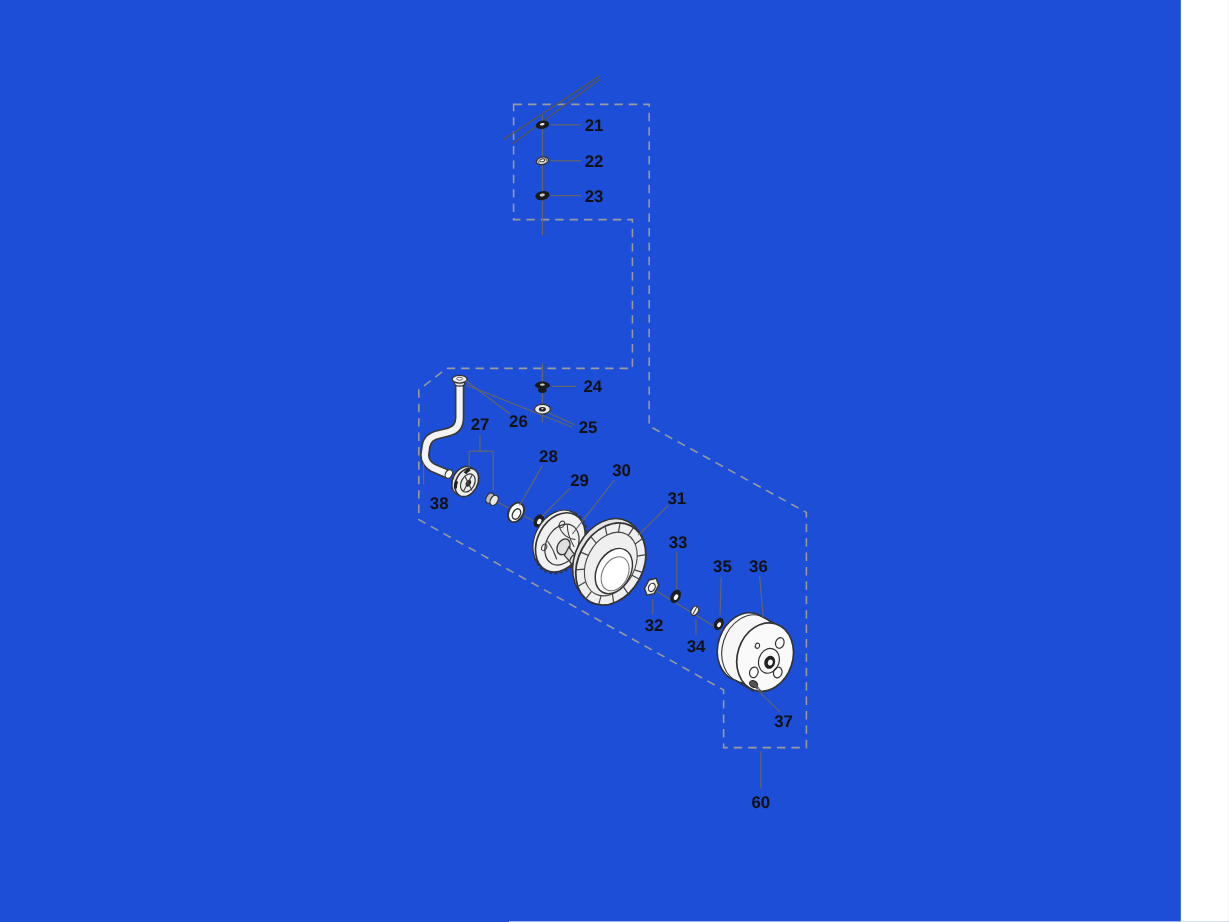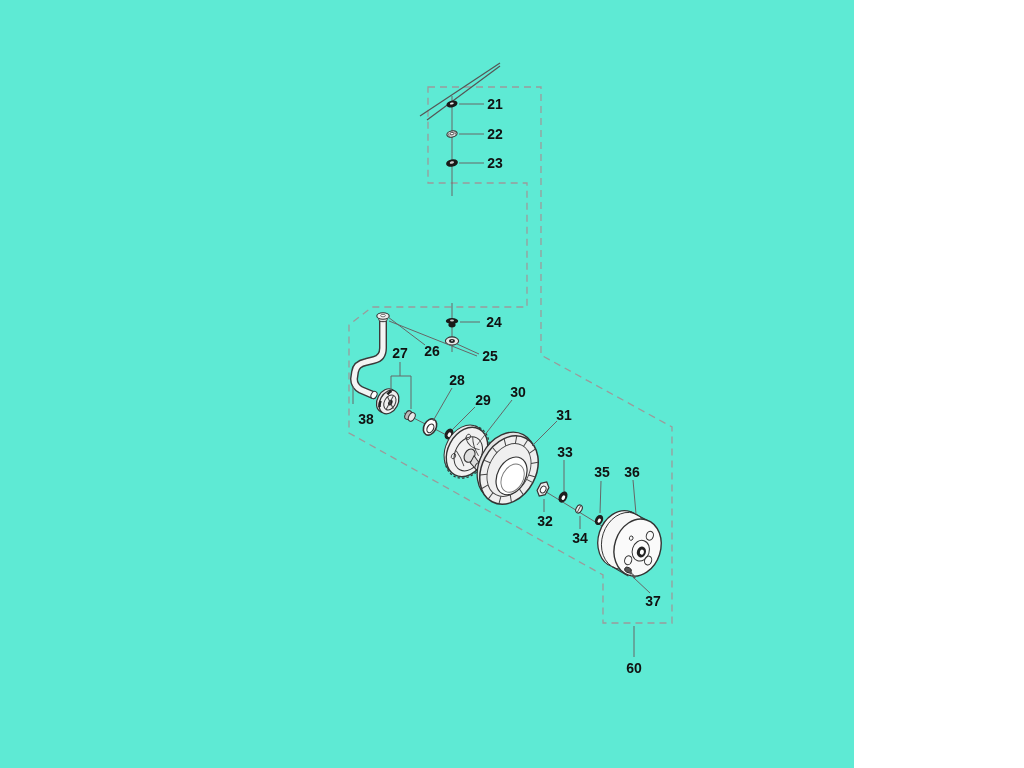--- a/index.html
+++ b/index.html
@@ -1,16 +1,16 @@
 <!DOCTYPE html>
 <html><head>
 <meta charset="utf-8">
 <style>
   html,body{margin:0;padding:0;background:#ffffff;}
-  .stage{position:relative;width:854px;height:768px;background:#5eead4;overflow:hidden;
+  .stage{position:relative;width:984px;height:768px;background:#1d4ed8;overflow:hidden;
          font-family:"Liberation Sans", sans-serif;}
   svg{position:absolute;left:0;top:0;}
   .lbl{font-family:"Liberation Sans", sans-serif;font-size:14px;font-weight:bold;fill:#111111;}
   .dash{fill:none;stroke:#9b9b9b;stroke-width:1.3;stroke-dasharray:7 5;}
   .lead{stroke:#666666;stroke-width:1;fill:none;}
 </style>
 </head>
 <body>
 
 <div class="stage">

